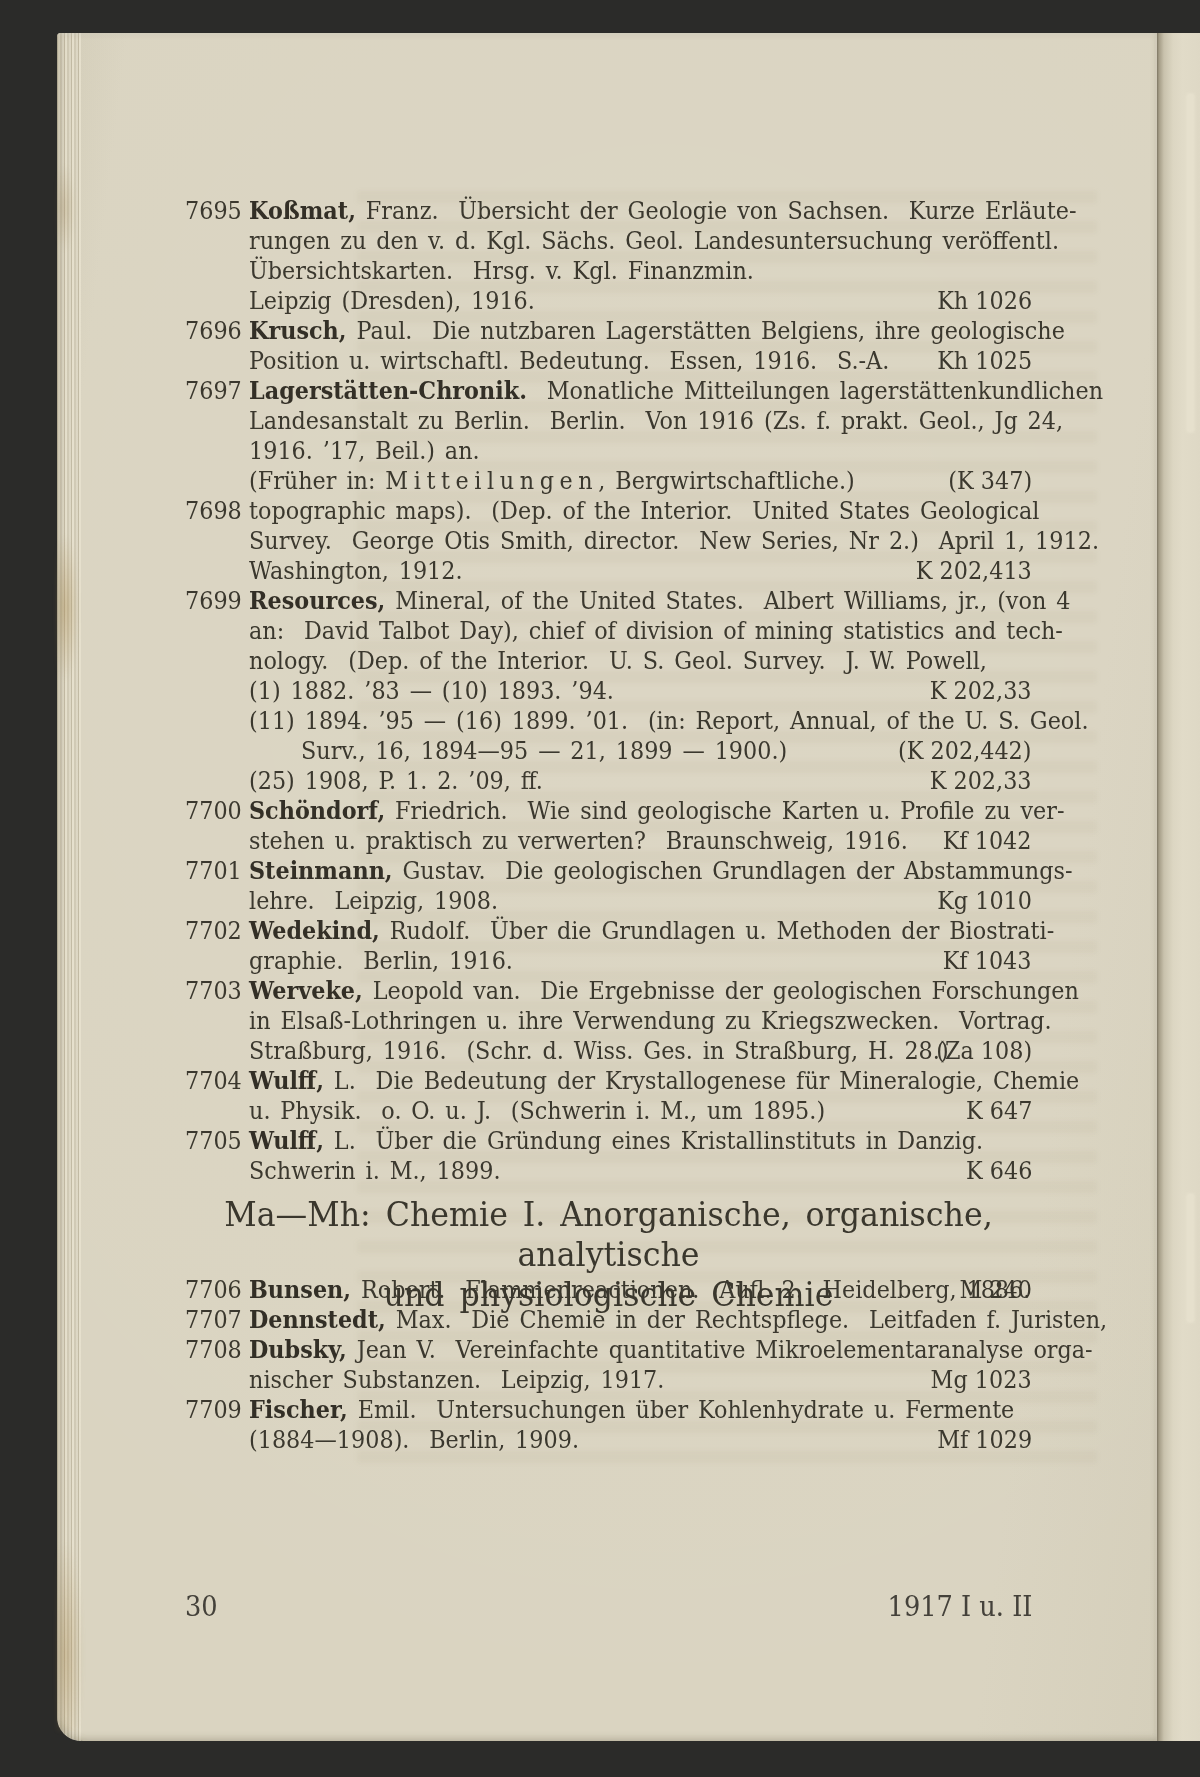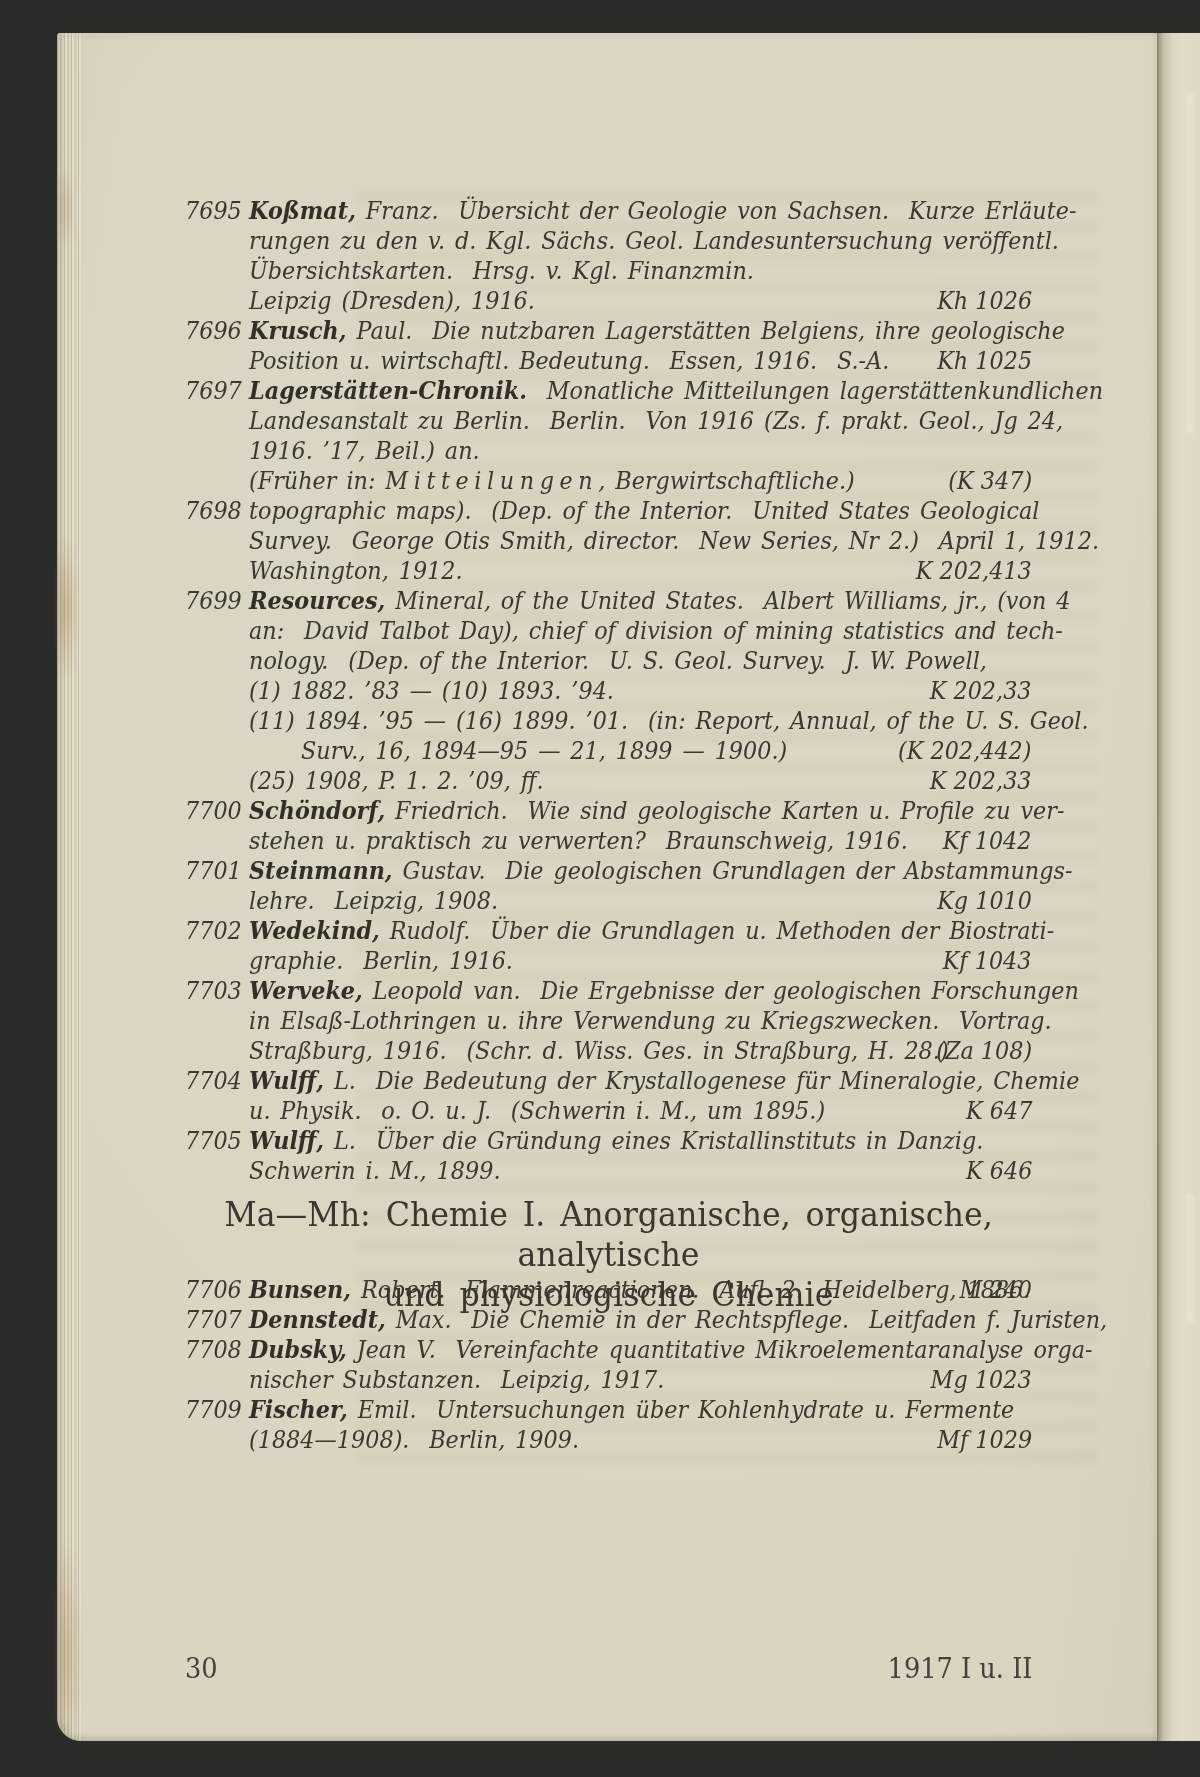--- a/index.html
+++ b/index.html
@@ -54,41 +54,41 @@
     position:absolute; left:300px; top:150px; width:740px; height:1280px;
     background:repeating-linear-gradient(0deg, rgba(139,124,88,.05) 0 12px, rgba(0,0,0,0) 12px 30px);
     filter:blur(2px); pointer-events:none;
   }
 
   
   .content{
     position:absolute; left:128px; top:163px; width:847px;
     color:#3b382e; font-size:24px; line-height:30px;
   }
-  .entry{position:relative; padding-left:64px;font-style:italic;}
+  .entry{position:relative; padding-left:64px;}
   .num{
     position:absolute; left:0; top:0;
     display:inline-block; transform:scaleX(.93); transform-origin:0 0;
   }
   .line{position:relative; height:30px; white-space:pre;}
   .line.indent2{margin-left:52px;}
   .lt{display:inline-block; transform:scaleX(.93); transform-origin:0 0; word-spacing:3px;}
   .lt .bold{font-weight:bold; color:#332f26;}
   .lt .sperr{letter-spacing:6px;}
   .code{
     position:absolute; right:0; top:0;
     display:inline-block; transform:scaleX(.93); transform-origin:100% 0;
   }
   .sect{
     margin-top:9px; height:80px; text-align:center;
     font-size:33px; line-height:40px; color:#3a372d;
     transform:scaleX(.96); transform-origin:50% 0; word-spacing:5px;
   }
   .footer{
-    position:absolute; left:128px; top:1620px; width:847px;
+    position:absolute; left:128px; top:1558px; width:847px;
     display:flex; justify-content:space-between;
     font-size:27px; color:#44413a;
   }
   .footer span{display:inline-block; transform:scaleX(.95);}
   .footer .fl{transform-origin:0 0;}
   .footer .fr{transform-origin:100% 0;}
 </style>
 </head>
 <body>
 

